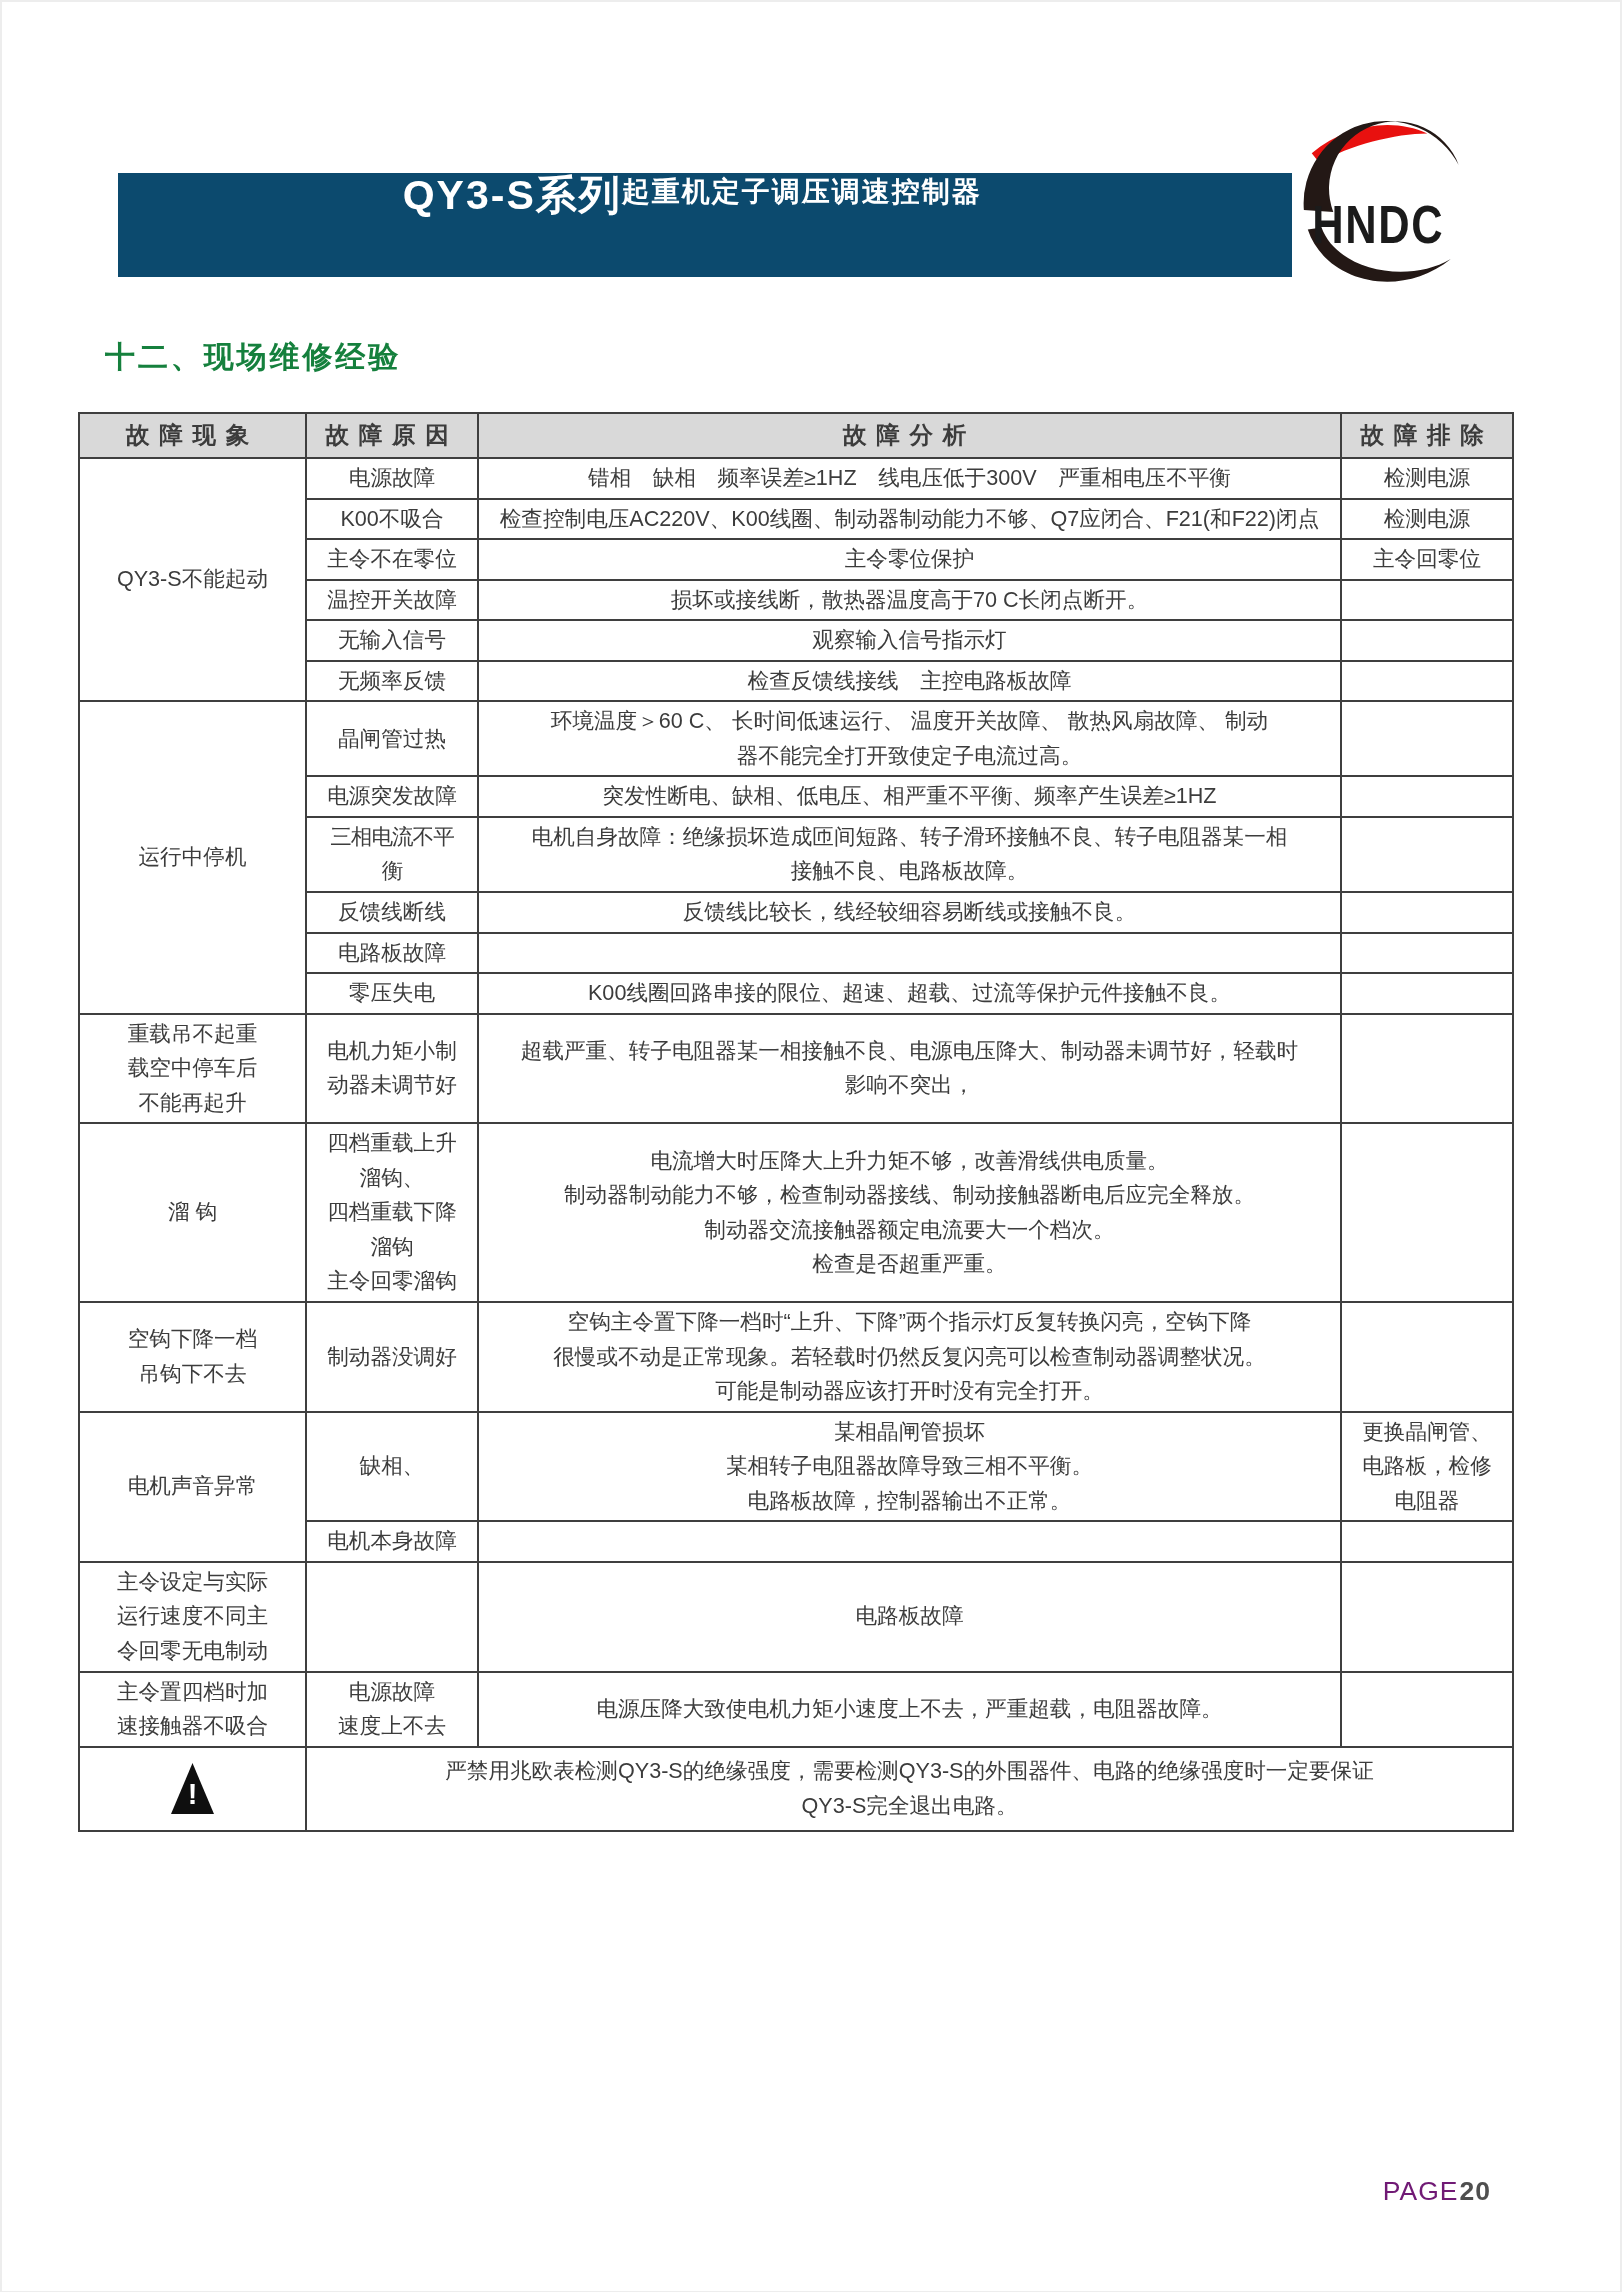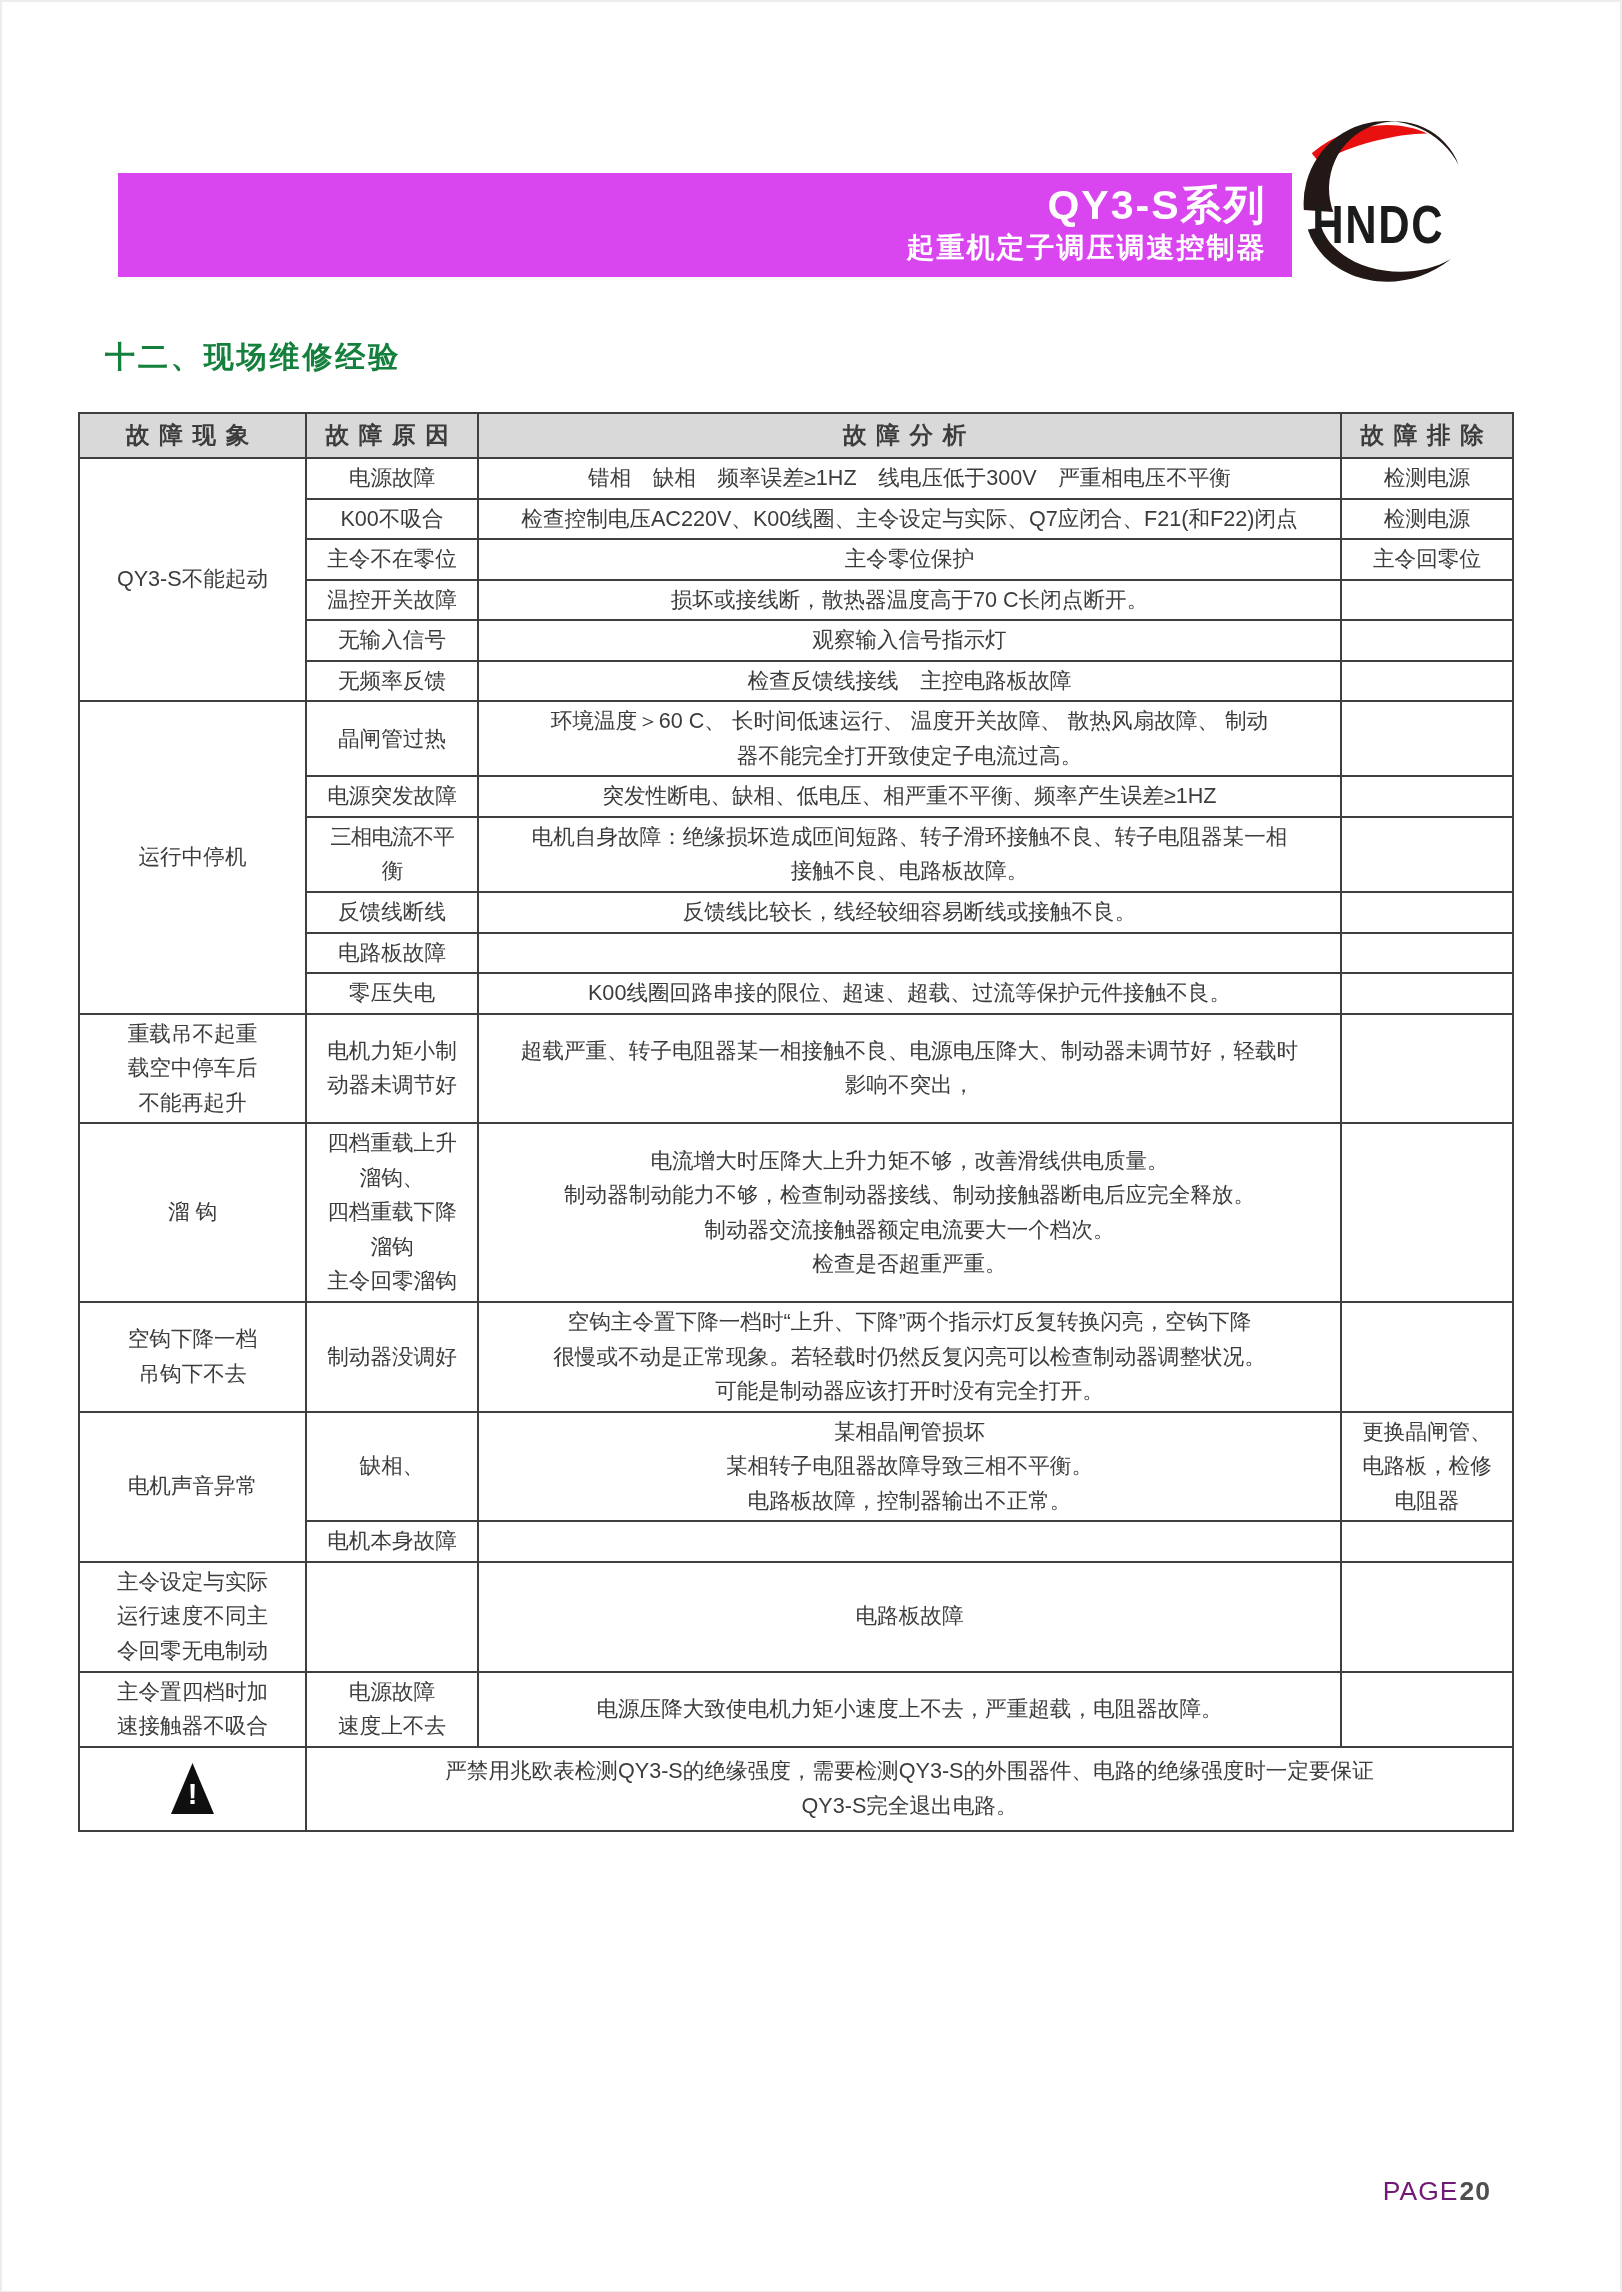--- a/index.html
+++ b/index.html
@@ -5,23 +5,23 @@
   html,body { margin:0; padding:0; background:#ffffff; }
   .page {
     position:relative; width:1622px; height:2293px; background:#ffffff;
     font-family:"Liberation Sans", sans-serif; color:#3a3a3a; overflow:hidden;
     box-sizing:border-box; border:2px solid #ededed;
   }
 
   
   .banner {
     position:absolute; left:116px; top:171px; width:1174px; height:104px;
-    background:#d946ef; color:#ffffff; text-align:right;
+    background:#0c4a6e; color:#ffffff; text-align:right;
     padding-right:25.5px; box-sizing:border-box;
-    display:flex; flex-direction:column; justify-content:center;
+    display:flex; flex-direction:row; justify-content:center;
   }
   .banner-line1 { font-size:41px; font-weight:bold; letter-spacing:2px; line-height:1.12; }
   .banner-line2 { font-size:28px; font-weight:600; letter-spacing:2px; }
 
   
   .logo { position:absolute; left:1296px; top:108px; width:192px; height:196px; }
   .logo svg { position:absolute; left:0; top:0; }
   .logo-text {
     position:absolute; left:3.9px; top:84px; width:186px; text-align:center;
     font-size:53px; font-weight:700; color:#1b1b1b;
@@ -106,21 +106,21 @@
     <tbody>
 
       <tr class="gs" style="height:37px">
         <td class="pre" rowspan="6">QY3-S不能起动</td>
         <td>电源故障</td>
         <td class="analysis pre">错相　缺相　频率误差≥1HZ　线电压低于300V　严重相电压不平衡</td>
         <td>检测电源</td>
       </tr>
       <tr style="height:37px">
         <td>K00不吸合</td>
-        <td class="analysis pre">检查控制电压AC220V、K00线圈、主令设定与实际、Q7应闭合、F21(和F22)闭点</td>
+        <td class="analysis pre">检查控制电压AC220V、K00线圈、制动器制动能力不够、Q7应闭合、F21(和F22)闭点</td>
         <td>检测电源</td>
       </tr>
       <tr style="height:37px">
         <td>主令不在零位</td>
         <td class="analysis pre">主令零位保护</td>
         <td>主令回零位</td>
       </tr>
       <tr style="height:36px">
         <td>温控开关故障</td>
         <td class="analysis pre">损坏或接线断，散热器温度高于70 C长闭点断开。</td>

